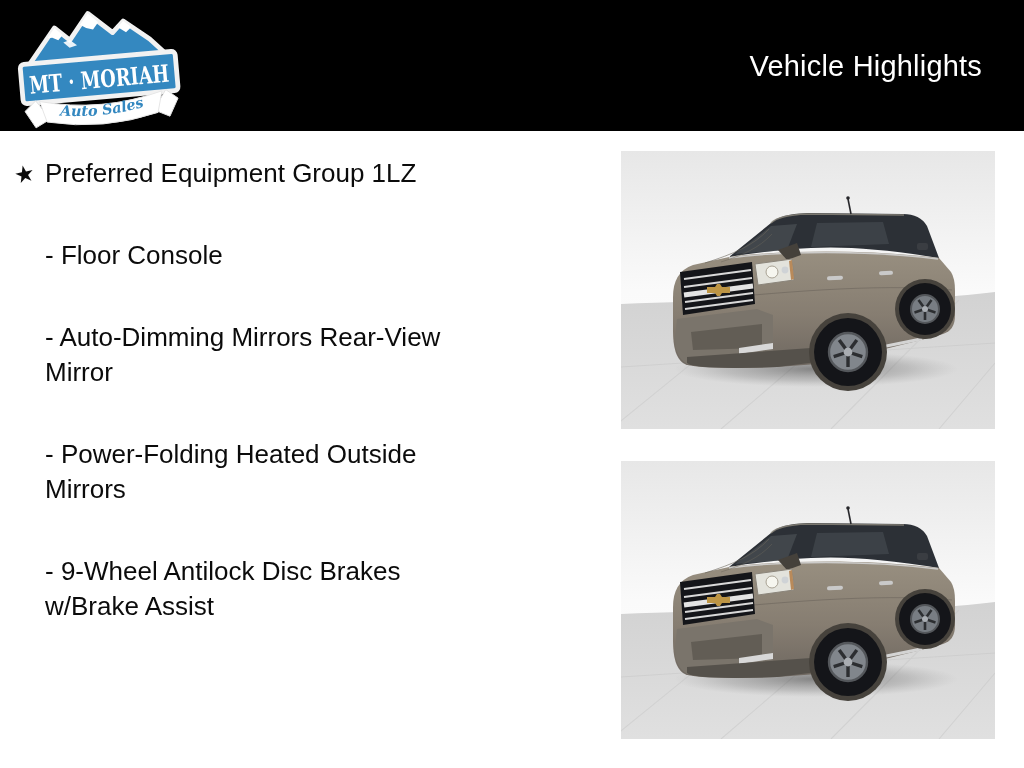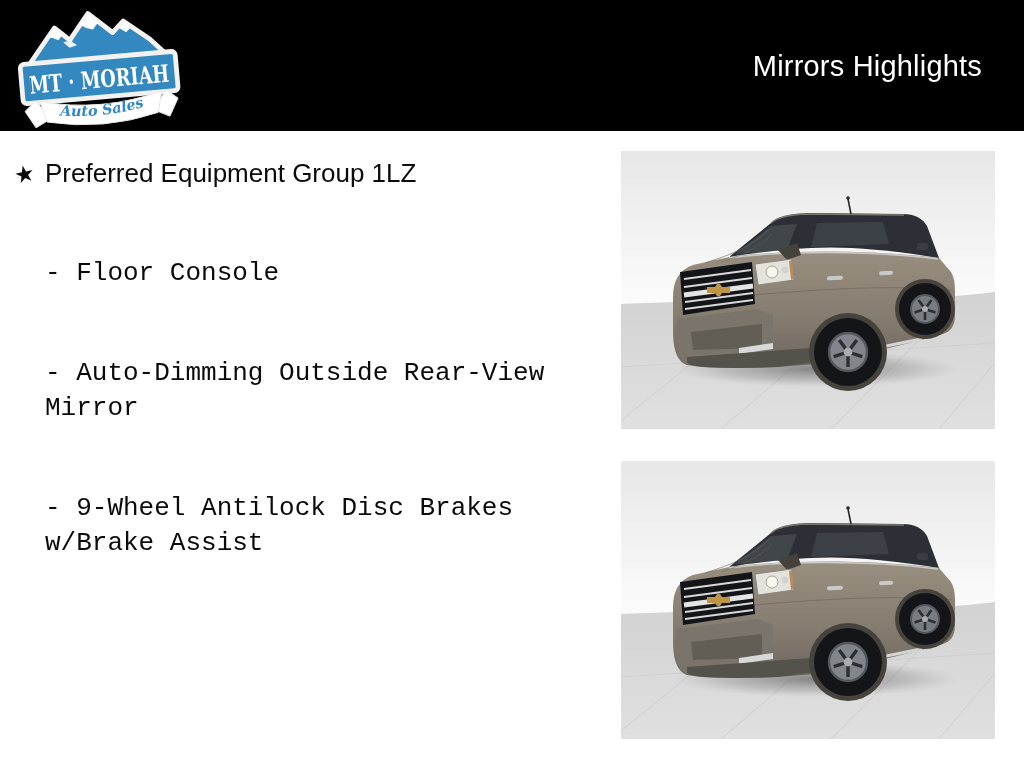--- a/index.html
+++ b/index.html
@@ -28,21 +28,21 @@
     position:absolute; left:14px; top:156px; width:552px;
     color:#0b0b0b; font-size:26px; line-height:35px;
   }
   .feature-heading { display:flex; align-items:flex-start; }
   .star {
     display:inline-block; width:31px; flex:0 0 31px;
     font-size:23px; line-height:35px; transform:rotate(-12deg);
     transform-origin:50% 50%;
   }
   .feature-item {
-    padding-left:31px; margin-top:65px; white-space:pre-line;font-family:Liberation Mono, monospace;
+    padding-left:31px; margin-top:47px; white-space:pre-line;
   }
 
   
   .photo {
     position:absolute; left:621px; width:374px; height:278px;
   }
   .photo-top { top:151px; }
   .photo-bottom { top:461px; }
   .photo svg { width:100%; height:100%; display:block; }
   .hidden-defs { position:absolute; width:0; height:0; overflow:hidden; }
@@ -183,31 +183,33 @@
         <path d="M162,94 L174,104 L164,122 L148,114 Z" fill="#ffffff" stroke="#e2e2e2" stroke-width="1"></path>
         <path d="M30,95 Q94,112 158,95 L152,117 Q94,131 36,117 Z" fill="#ffffff" stroke="#e6e6e6" stroke-width="1"></path>
         <path id="ribcurve" d="M38,109 Q94,121 150,107" fill="none"></path>
         <text fill="#3488c0" font-family="DejaVu Serif, serif" font-style="italic" font-weight="bold" font-size="15">
           <textPath href="#ribcurve" xlink:href="#ribcurve" startOffset="50%" text-anchor="middle">Auto Sales</textPath>
         </text>
       </g>
     </g>
   </svg>
 
-  <div class="vh-title">Mirrors Highlights</div>
+  <div class="vh-title">Vehicle Highlights</div>
 </div>
 
 <div class="features">
   <div class="feature-heading">
     <span class="star">★</span>
     <span>Preferred Equipment Group 1LZ</span>
   </div>
   <div class="feature-item">- Floor Console</div>
-  <div class="feature-item">- Auto-Dimming Outside Rear-View
+  <div class="feature-item">- Auto-Dimming Mirrors Rear-View
 Mirror</div>
+  <div class="feature-item">- Power-Folding Heated Outside
+Mirrors</div>
   <div class="feature-item">- 9-Wheel Antilock Disc Brakes
 w/Brake Assist</div>
 </div>
 
 <div class="photo photo-top">
   <svg viewBox="0 0 374 278" xmlns="http://www.w3.org/2000/svg">
       <use href="#car-scene"></use>
     </svg>
 </div>
 <div class="photo photo-bottom">

